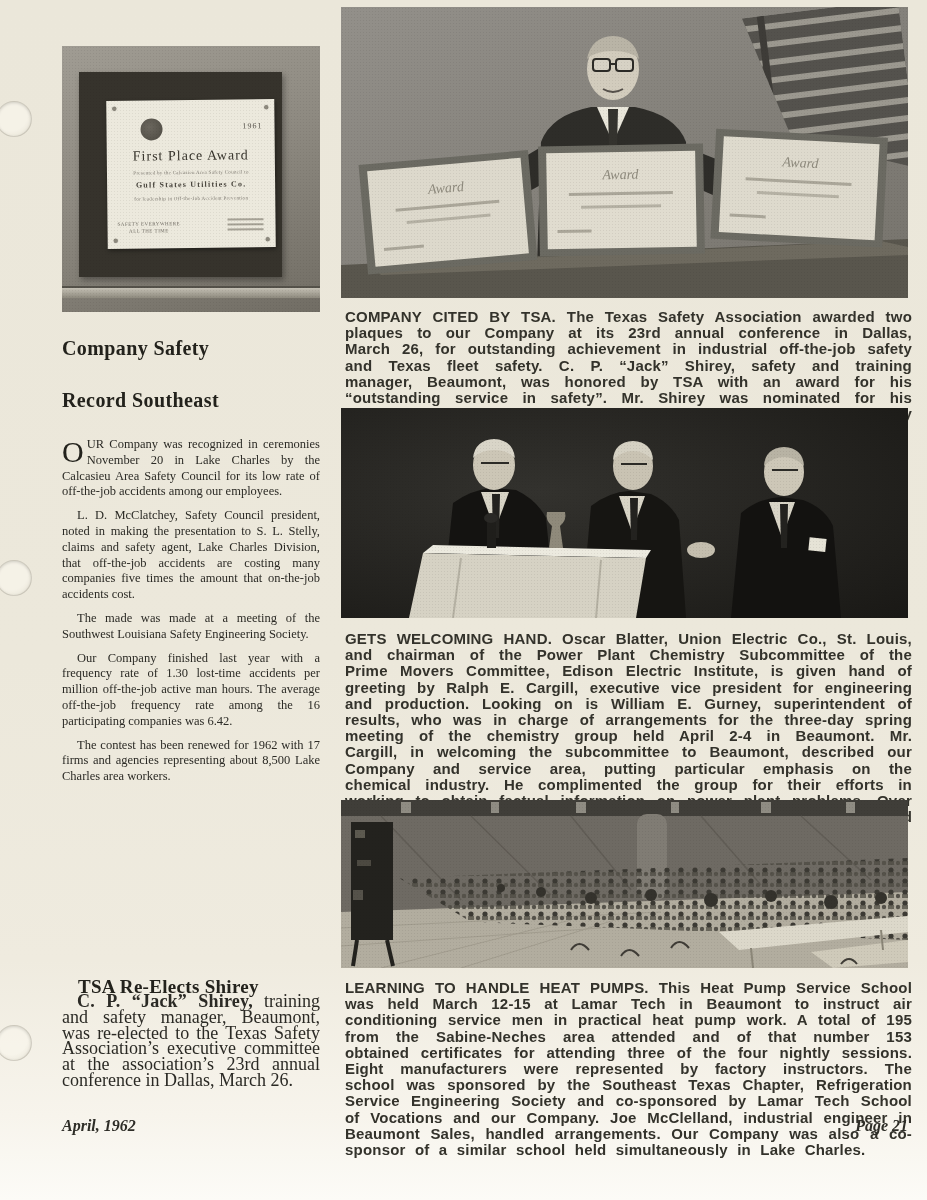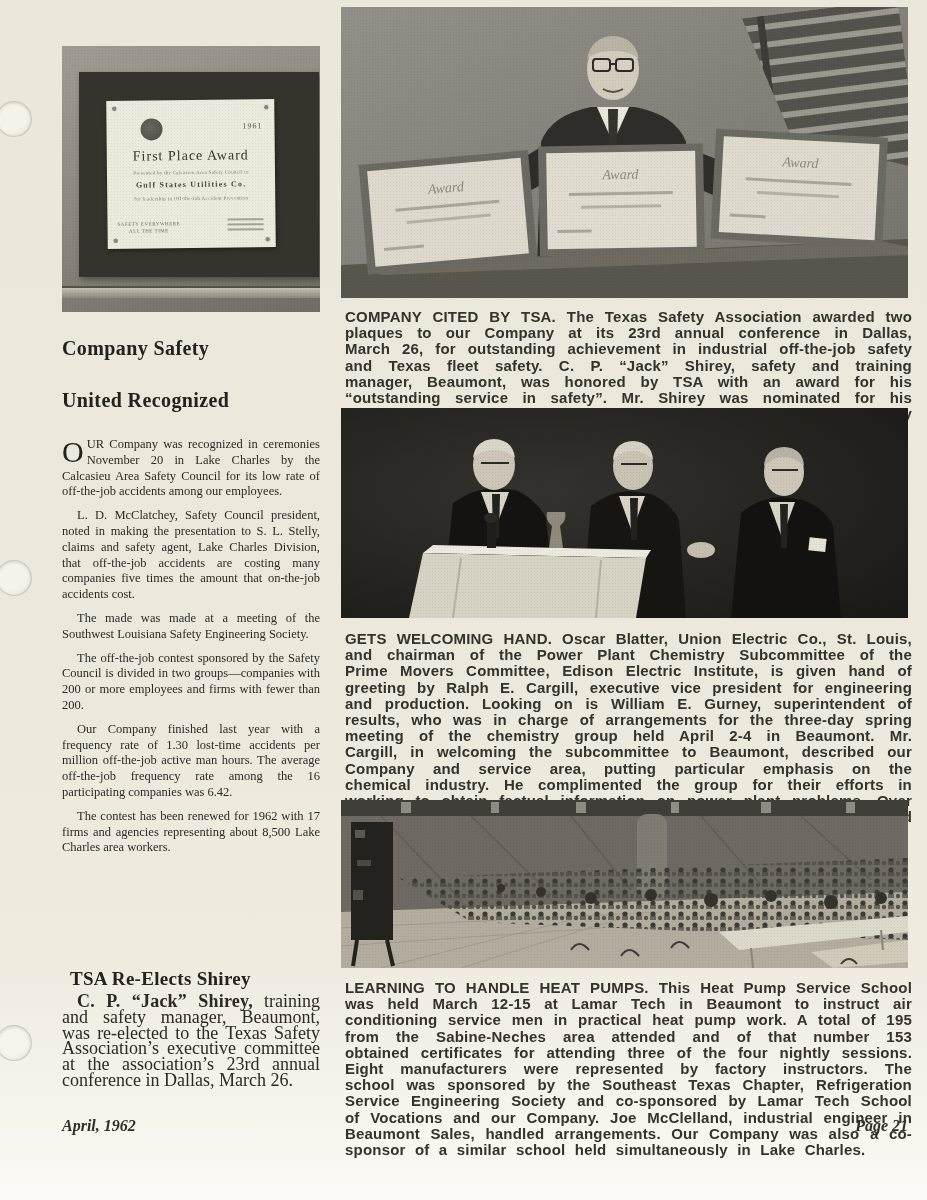--- a/index.html
+++ b/index.html
@@ -20,21 +20,21 @@
   .photo{position:absolute; margin:0; padding:0; overflow:hidden; background:#8a8781;}
   .photo svg{display:block;}
   .halftone::after{
     content:""; position:absolute; inset:0; pointer-events:none;
     background-image:radial-gradient(rgba(20,18,14,.14) 1px, transparent 1px);
     background-size:3px 3px; opacity:.5;
   }
   
   .award-photo{left:62px; top:46px; width:258px; height:266px;
     background:linear-gradient(160deg,#a09c93 0%,#8e8a81 45%,#716d64 100%);}
-  .award-frame{position:absolute; left:17px; top:26px; width:240px; height:205px;
+  .award-frame{position:absolute; left:17px; top:26px; width:203px; height:205px;
     background:#36332c; box-shadow:2px 3px 6px rgba(0,0,0,.35);}
   .award-shelf{position:absolute; left:0; bottom:14px; width:100%; height:10px;
     background:linear-gradient(180deg,#c4c0b4,#8d897d); border-top:2px solid #55524a;}
   .certificate{position:absolute; left:28px; top:28px; width:168px; height:148px;
     background:#ece9dd; transform:rotate(-.6deg);
     box-shadow:1px 2px 4px rgba(0,0,0,.4); font-family:"Liberation Serif",serif; color:#4a463c;}
   .cert-year{position:absolute; top:22px; right:12px; font-size:8px; letter-spacing:1px; color:#55514a;}
   .cert-seal{position:absolute; left:34px; top:18px; width:22px; height:22px; border-radius:50%;
     background:radial-gradient(circle at 40% 40%, #6b675e, #4d4a42);}
   .cert-title{position:absolute; top:48px; left:0; width:100%; text-align:center;
@@ -51,21 +51,21 @@
   .screw{position:absolute; width:4px; height:4px; border-radius:50%; background:#8d897d; box-shadow:0 0 1px #55524a;}
   
   .headline{position:absolute; left:62px; top:322px; width:268px; margin:0;
     font-size:20px; line-height:52px; font-weight:600; letter-spacing:.4px; color:#23221c;}
   .headline span{display:block;}
   .body-copy{position:absolute; left:62px; top:437px; width:258px;
     font-size:12.5px; line-height:15.8px; text-align:justify;}
   .body-copy p{margin:0 0 8px 0; text-indent:15px;}
   .body-copy p.first{text-indent:0;}
   .dropcap{float:left; font-size:30px; line-height:27px; padding:1px 3px 0 0; color:#23221c;}
-  .subhead{position:absolute; left:62px; top:960px; margin:8px; width:258px;
+  .subhead{position:absolute; left:62px; top:960px; margin:16px; width:258px;
     font-size:19px; font-weight:600; letter-spacing:.3px; color:#23221c;}
   .subpara{position:absolute; left:62px; top:994px; width:258px; margin:0;
     font-size:18px; line-height:15.8px; text-align:justify; text-indent:15px;}
   .subpara strong{letter-spacing:.2px;}
   
   .photo1{left:341px; top:7px;  width:567px; height:291px;}
   .photo2{left:341px; top:408px; width:567px; height:210px;}
   .photo3{left:341px; top:800px; width:567px; height:168px;}
   .caption{position:absolute; left:341px; width:567px; margin:4px;
     font-family:"Liberation Sans", sans-serif; font-weight:700;
@@ -108,28 +108,27 @@
             <i></i>
             <i></i>
             <i></i>
           </div>
       </div>
     </div>
   </figure>
 
   <h1 class="headline">
     <span>Company Safety</span>
-    <span>United Recognized</span>
+    <span>Record Southeast</span>
   </h1>
 
   <div class="body-copy">
     <p class="first"><span class="dropcap">O</span><span>UR Company was recognized in ceremonies November 20 in Lake Charles by the Calcasieu Area Safety Council for its low rate of off-the-job accidents among our employees.</span></p>
     <p>L. D. McClatchey, Safety Council president, noted in making the presentation to S. L. Stelly, claims and safety agent, Lake Charles Division, that off-the-job accidents are costing many companies five times the amount that on-the-job accidents cost.</p>
     <p>The made was made at a meeting of the Southwest Louisiana Safety Engineering Society.</p>
-    <p>The off-the-job contest sponsored by the Safety Council is divided in two groups—companies with 200 or more employees and firms with fewer than 200.</p>
     <p>Our Company finished last year with a frequency rate of 1.30 lost-time accidents per million off-the-job active man hours. The average off-the-job frequency rate among the 16 participating companies was 6.42.</p>
     <p>The contest has been renewed for 1962 with 17 firms and agencies representing about 8,500 Lake Charles area workers.</p>
   </div>
 
   <h2 class="subhead">TSA Re-Elects Shirey</h2>
   <p class="subpara"><strong>C. P. “Jack” Shirey,</strong><span> training and safety manager, Beaumont, was re-elected to the Texas Safety Association’s executive committee at the association’s 23rd annual conference in Dallas, March 26.</span></p>
 
   <figure class="photo photo1 halftone">
     <svg width="567" height="291" viewBox="0 0 567 291">
       <defs>

